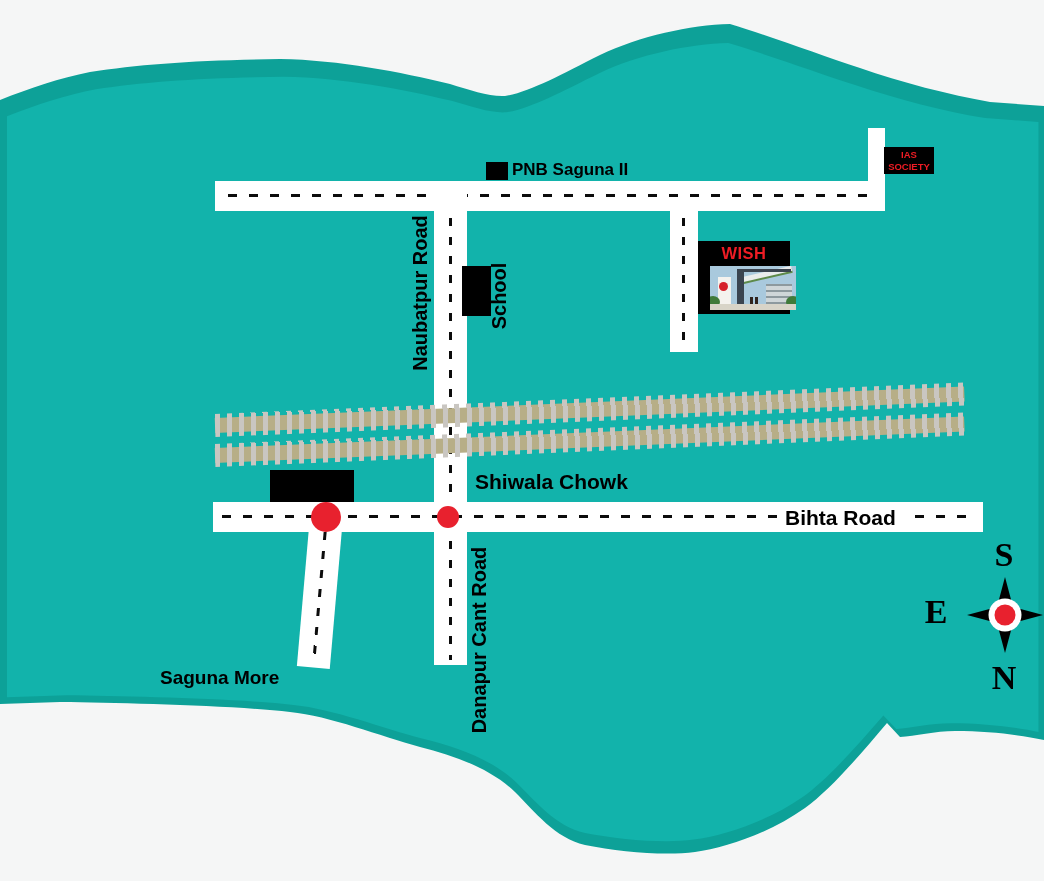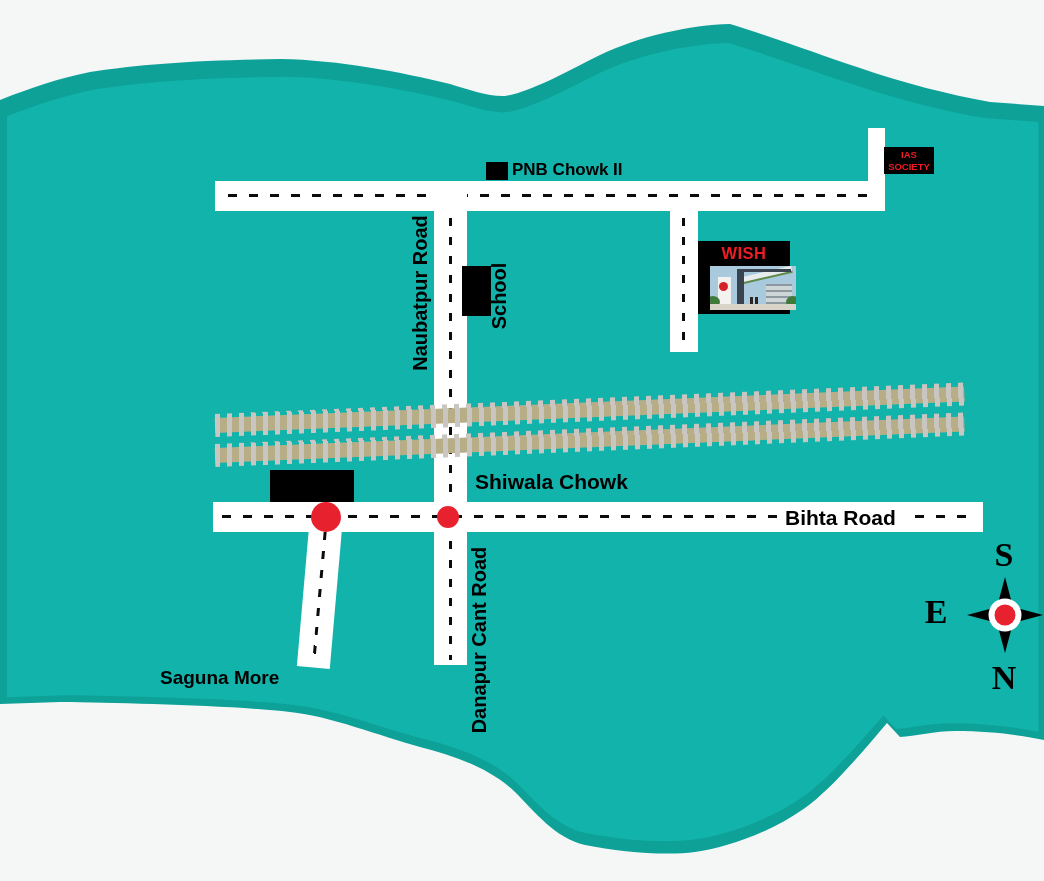--- a/index.html
+++ b/index.html
@@ -152,21 +152,21 @@
       <div class="pillar"></div>
       <div class="logo"></div>
       <div class="bush left"></div>
       <div class="bush right"></div>
       <div class="person" style="left:46%"></div>
       <div class="person" style="left:52%"></div>
       <div class="ground"></div>
     </div>
   </div>
 
-  <div class="label" style="left:512px;top:160px;font-size:17px">PNB Chowk II</div>
+  <div class="label" style="left:512px;top:160px;font-size:17px">PNB Saguna II</div>
 
 
   <div class="vlabel" style="left:420px;top:293px;font-size:20px">Naubatpur Road</div>
 
   <div class="vlabel" style="left:499px;top:296px;font-size:20px">School</div>
 
   <div class="label" style="left:475px;top:470px;font-size:21px">Shiwala Chowk</div>
 
   <div class="label onroad" style="left:777px;top:504px;font-size:21px;line-height:27px">Bihta Road</div>
 

